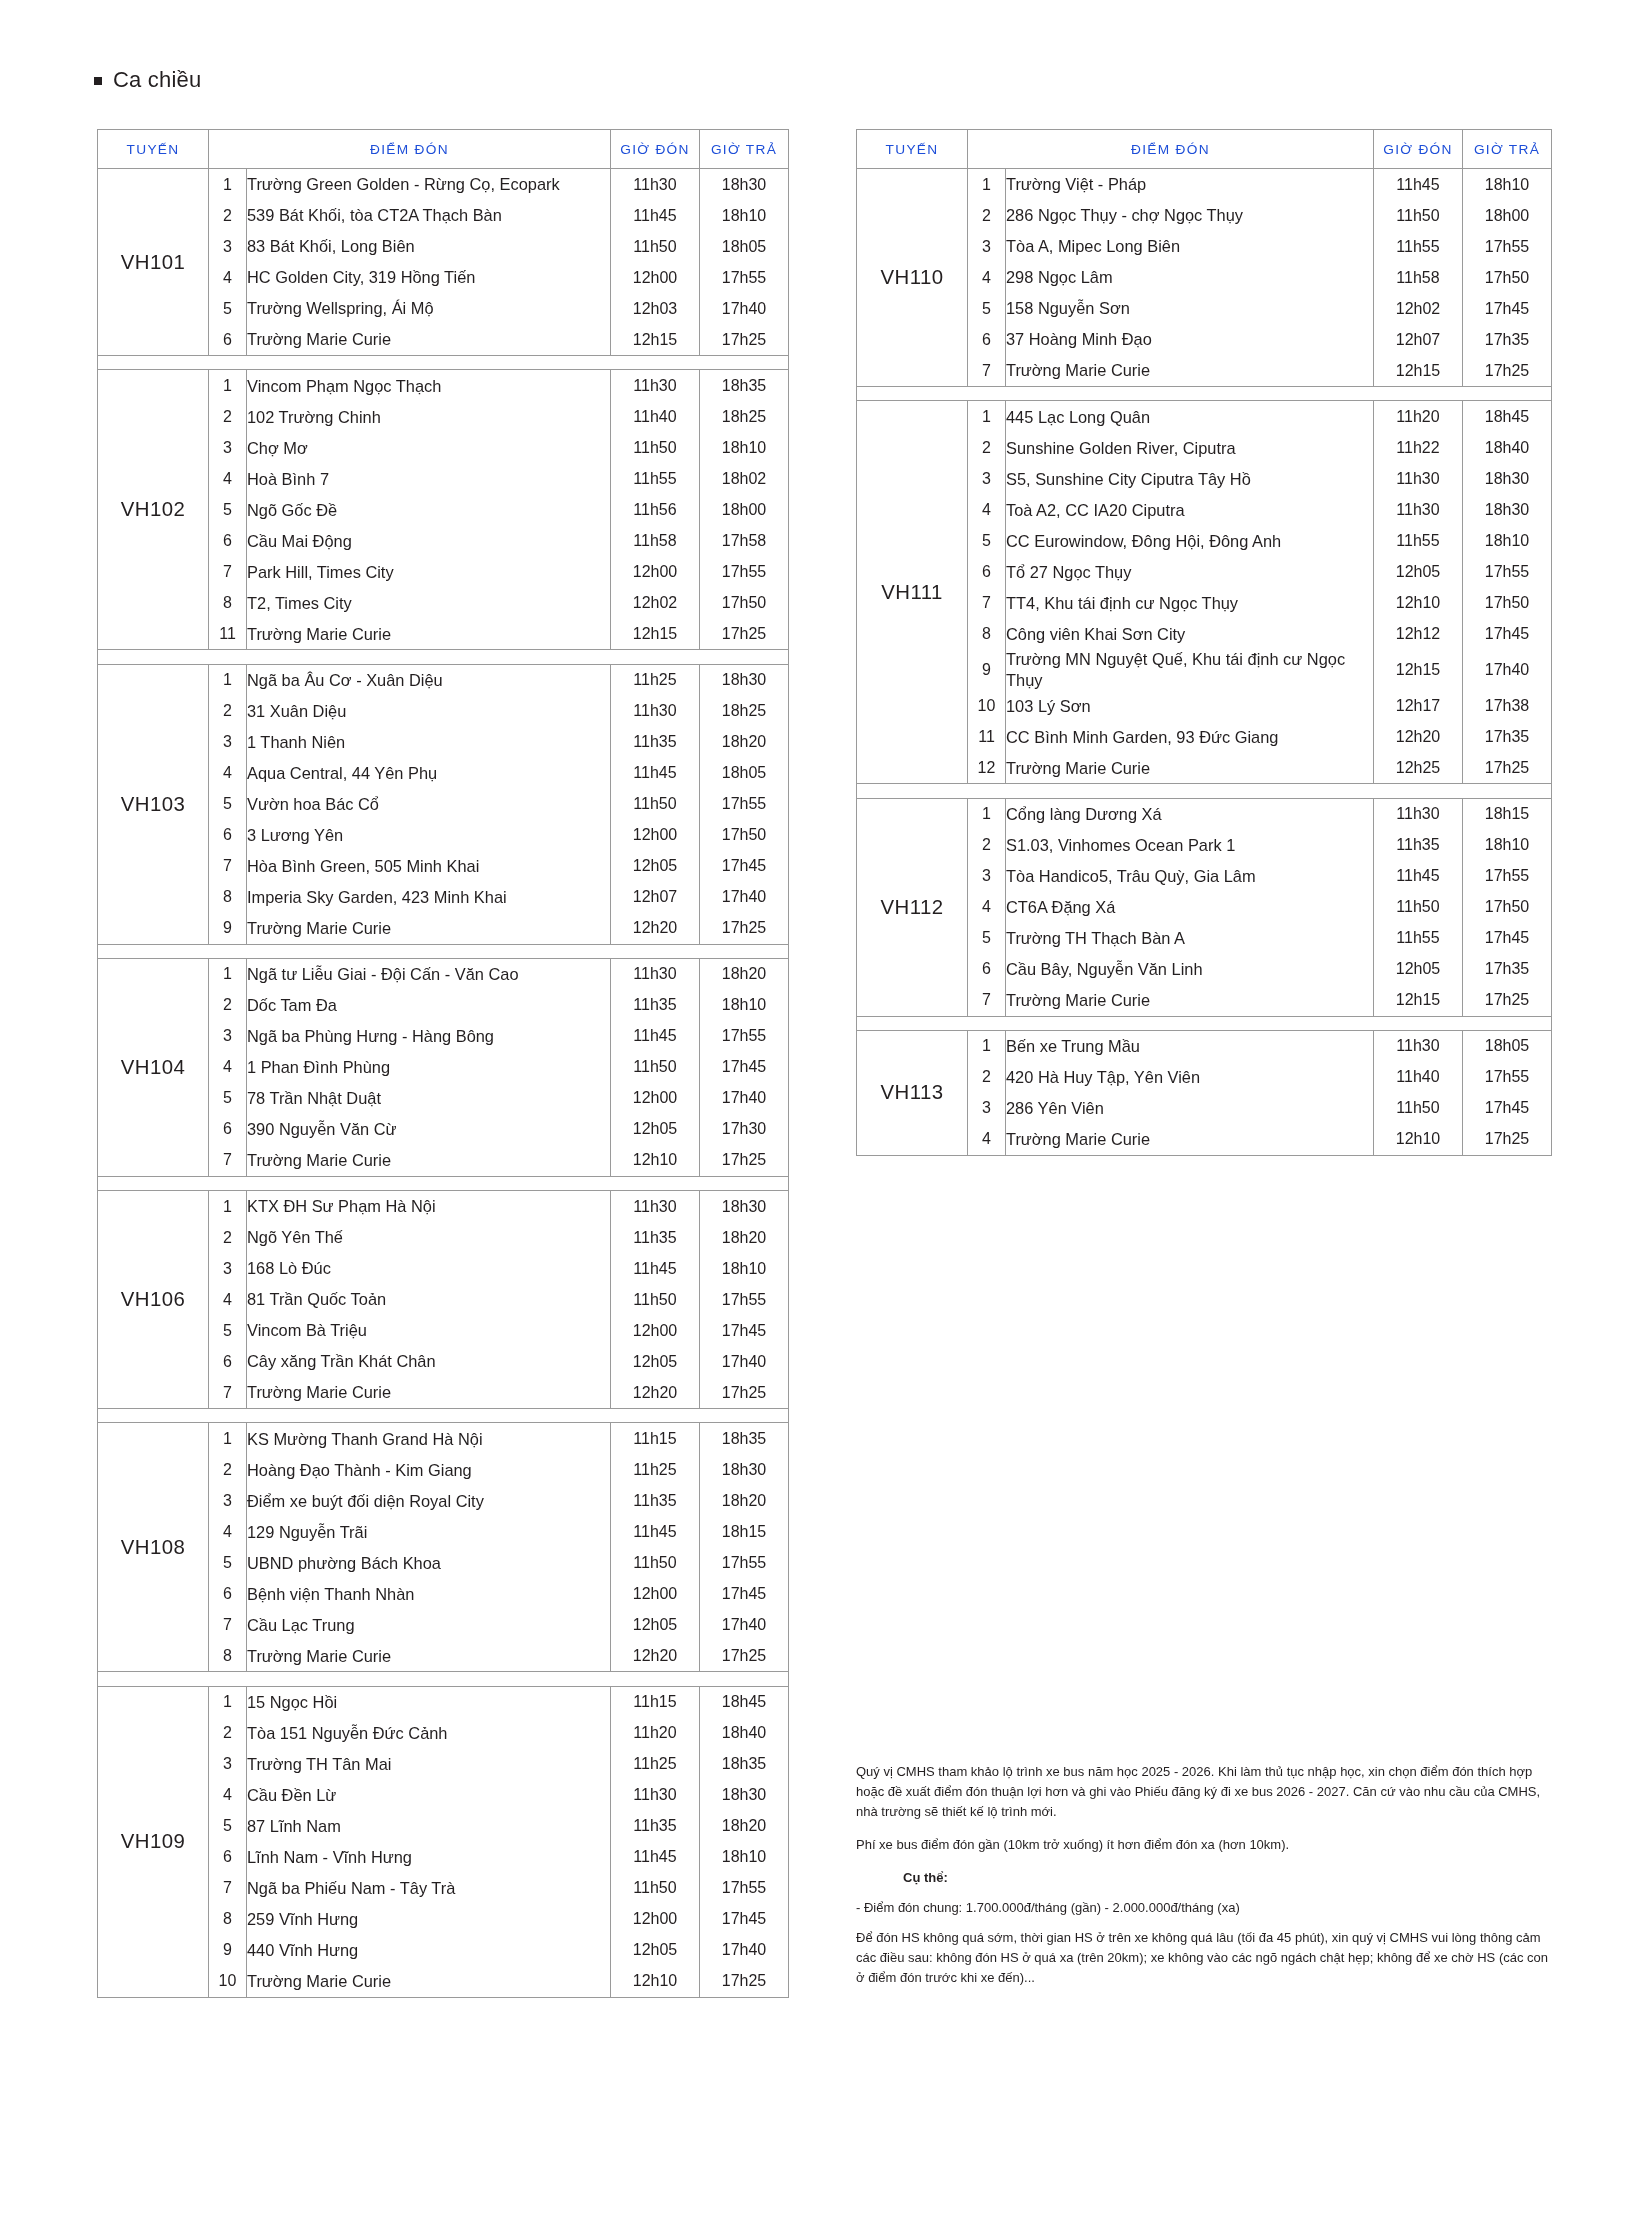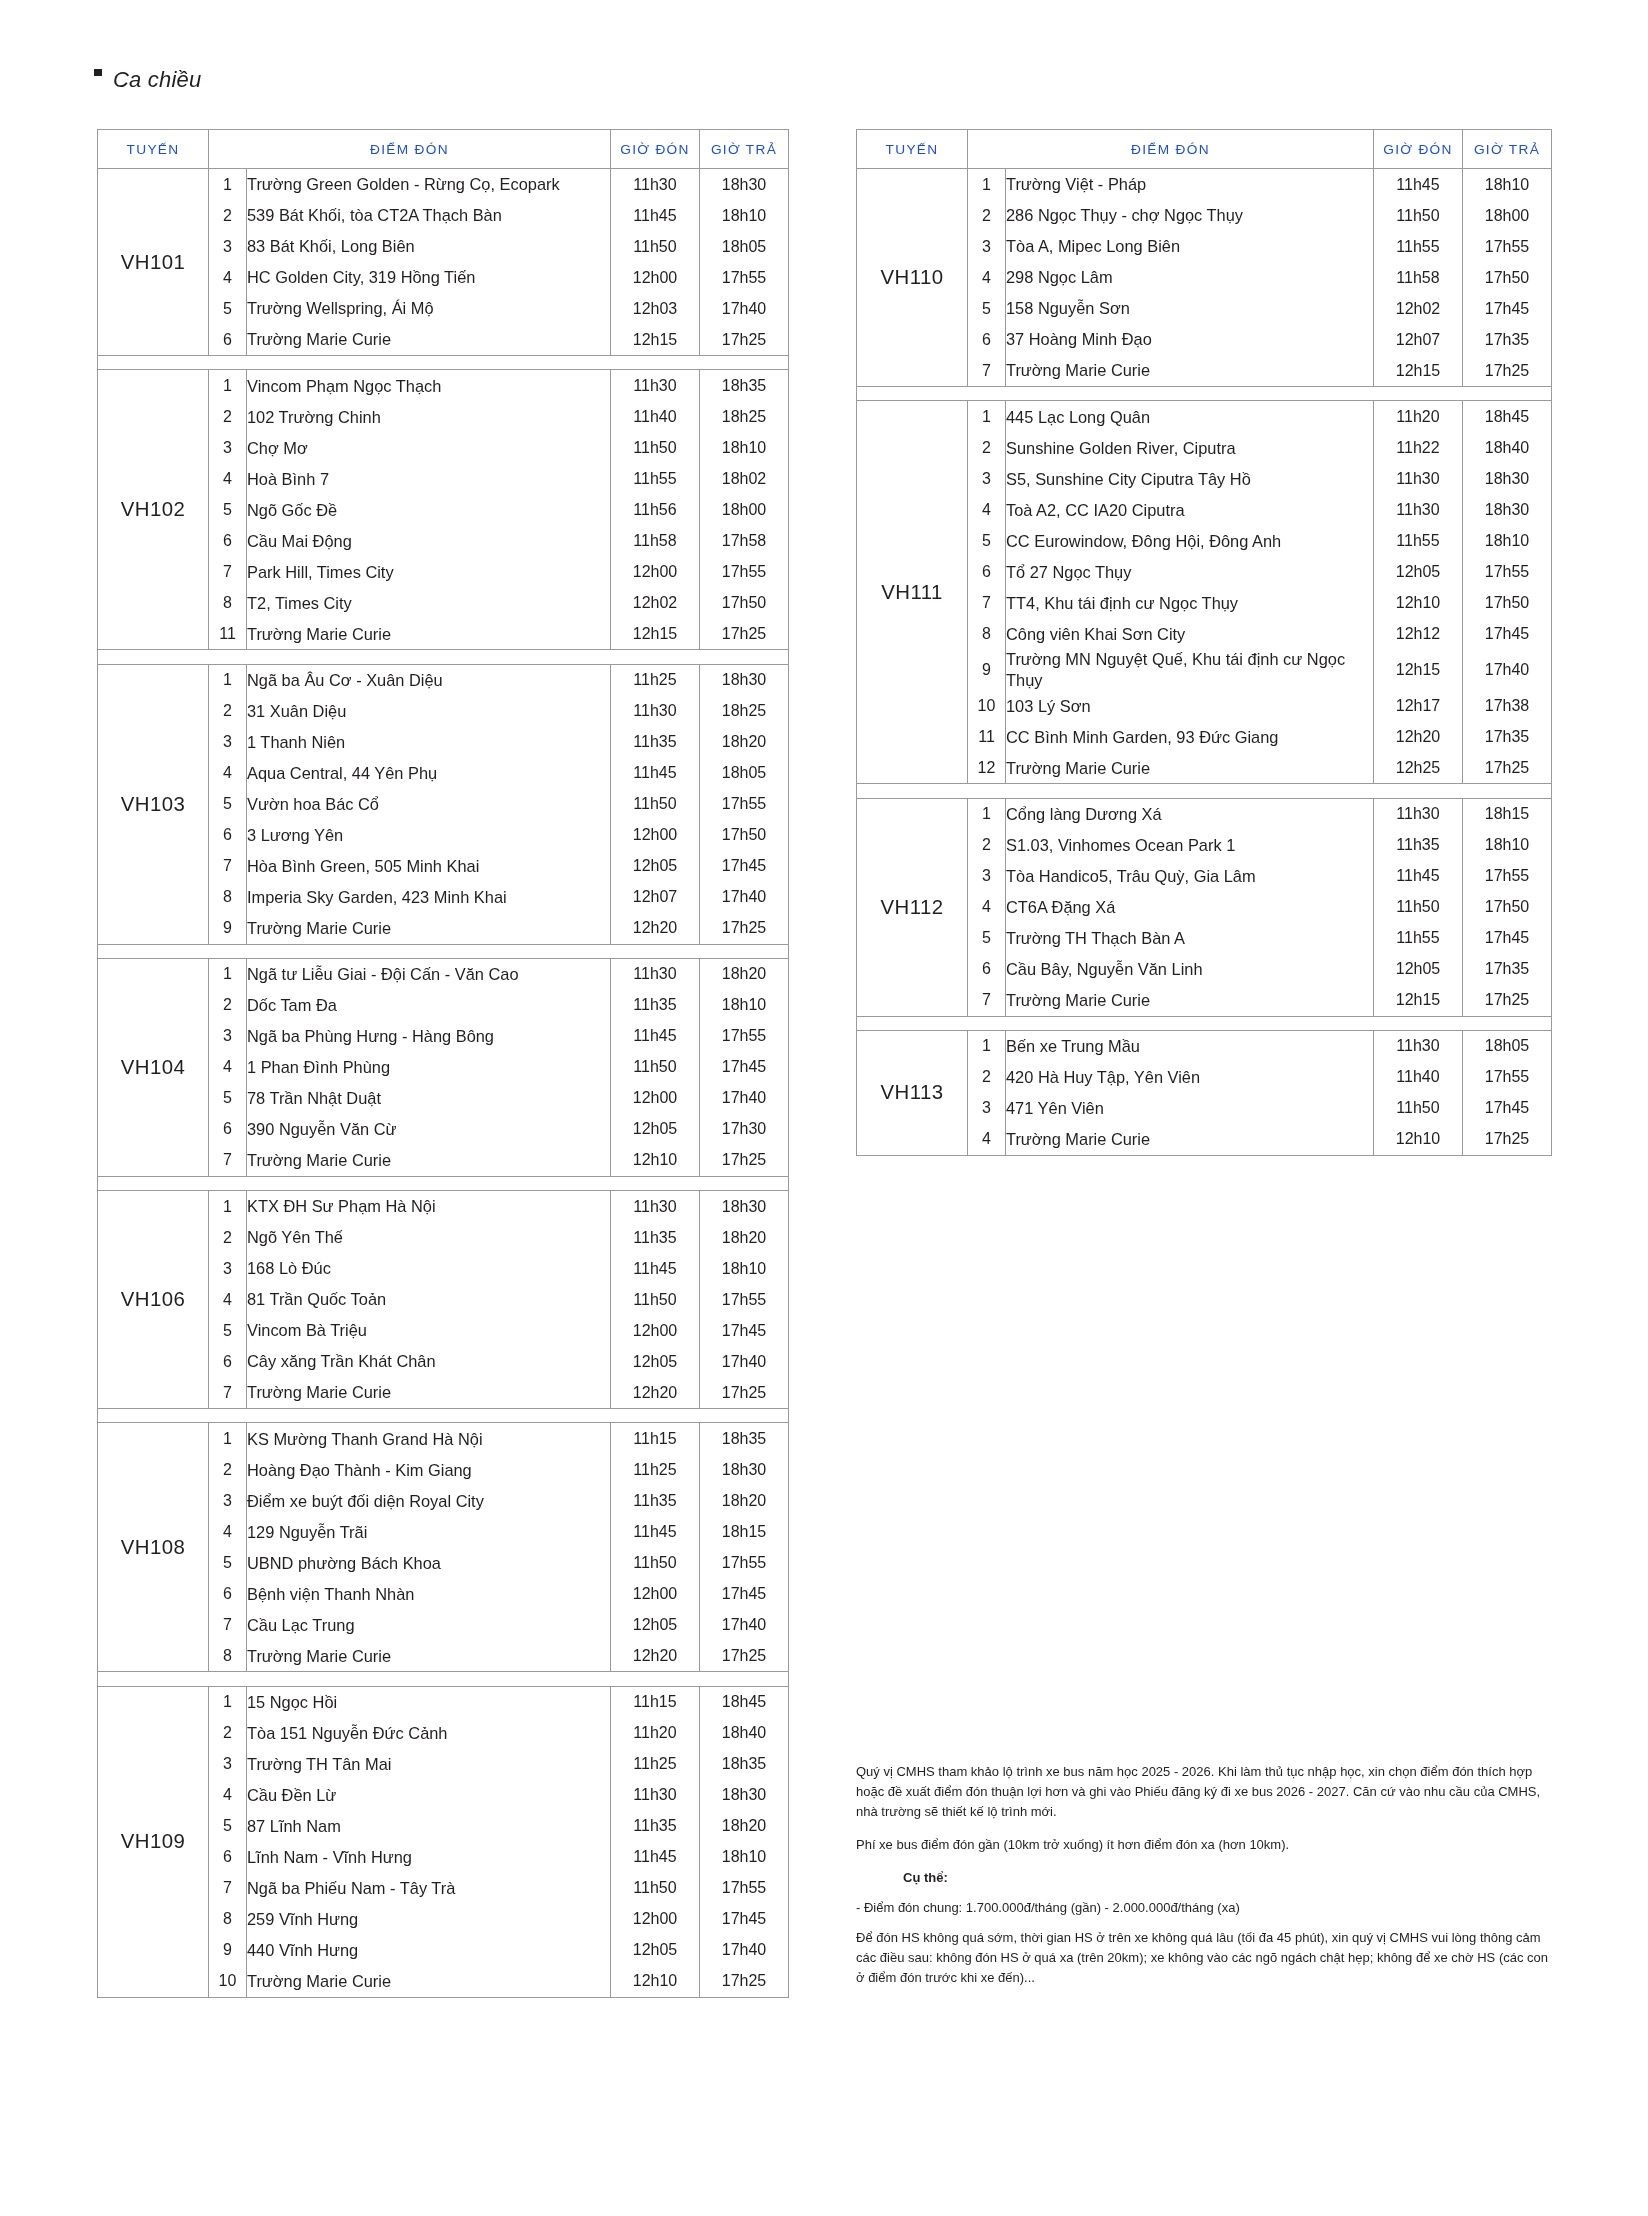--- a/index.html
+++ b/index.html
@@ -22,23 +22,22 @@
     height: 2332px;
   }
   
   .heading {
     position: absolute;
     left: 94px;
     top: 67px;
     font-size: 22px;
     letter-spacing: 0.2px;
     display: flex;
-    align-items: flex-start;
+    align-items: center;
     gap: 11.5px;
-    font-style: italic;
   }
   .heading .bullet {
     width: 7.5px; height: 7.5px;
     background: #231f20;
     display: inline-block;
     margin-top: 1.8px;
   }
   
   .col-left {
     position: absolute;
@@ -713,21 +712,21 @@
             <td class="time">18h05</td>
           </tr>
           <tr class="stoprow">
             <td class="no">2</td>
             <td class="stop">420 Hà Huy Tập, Yên Viên</td>
             <td class="time">11h40</td>
             <td class="time">17h55</td>
           </tr>
           <tr class="stoprow">
             <td class="no">3</td>
-            <td class="stop">471 Yên Viên</td>
+            <td class="stop">286 Yên Viên</td>
             <td class="time">11h50</td>
             <td class="time">17h45</td>
           </tr>
           <tr class="stoprow last">
             <td class="no">4</td>
             <td class="stop">Trường Marie Curie</td>
             <td class="time">12h10</td>
             <td class="time">17h25</td>
           </tr>
         </tbody>

